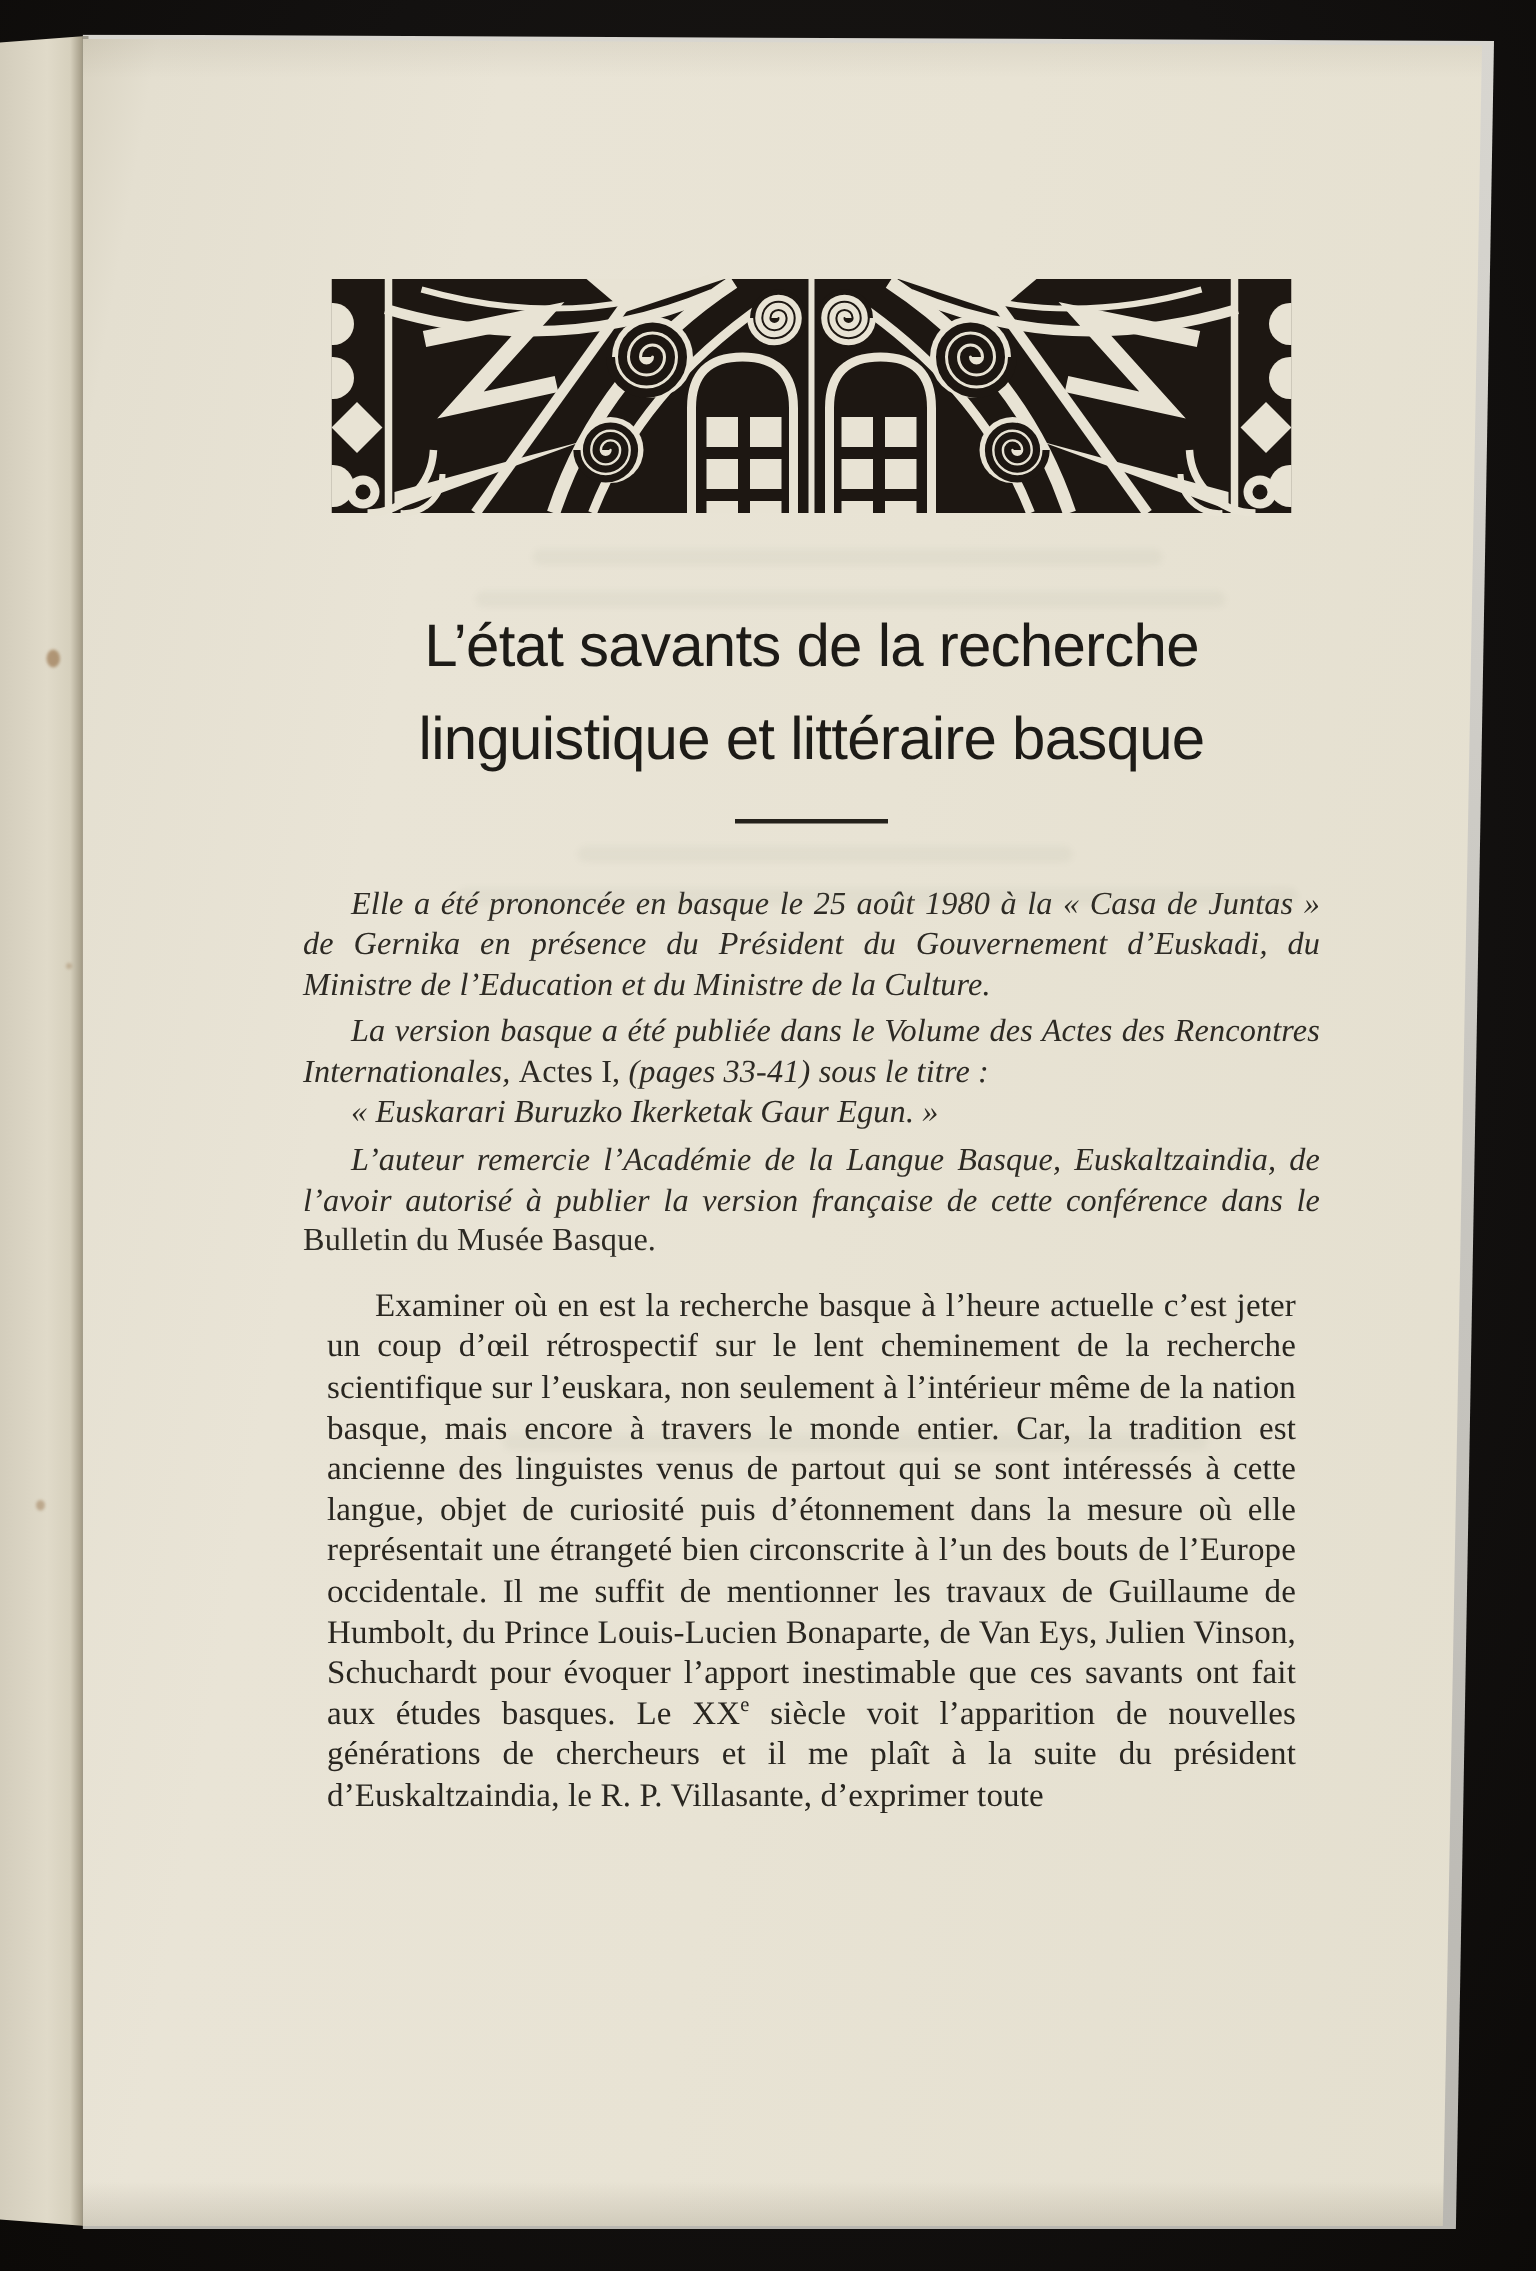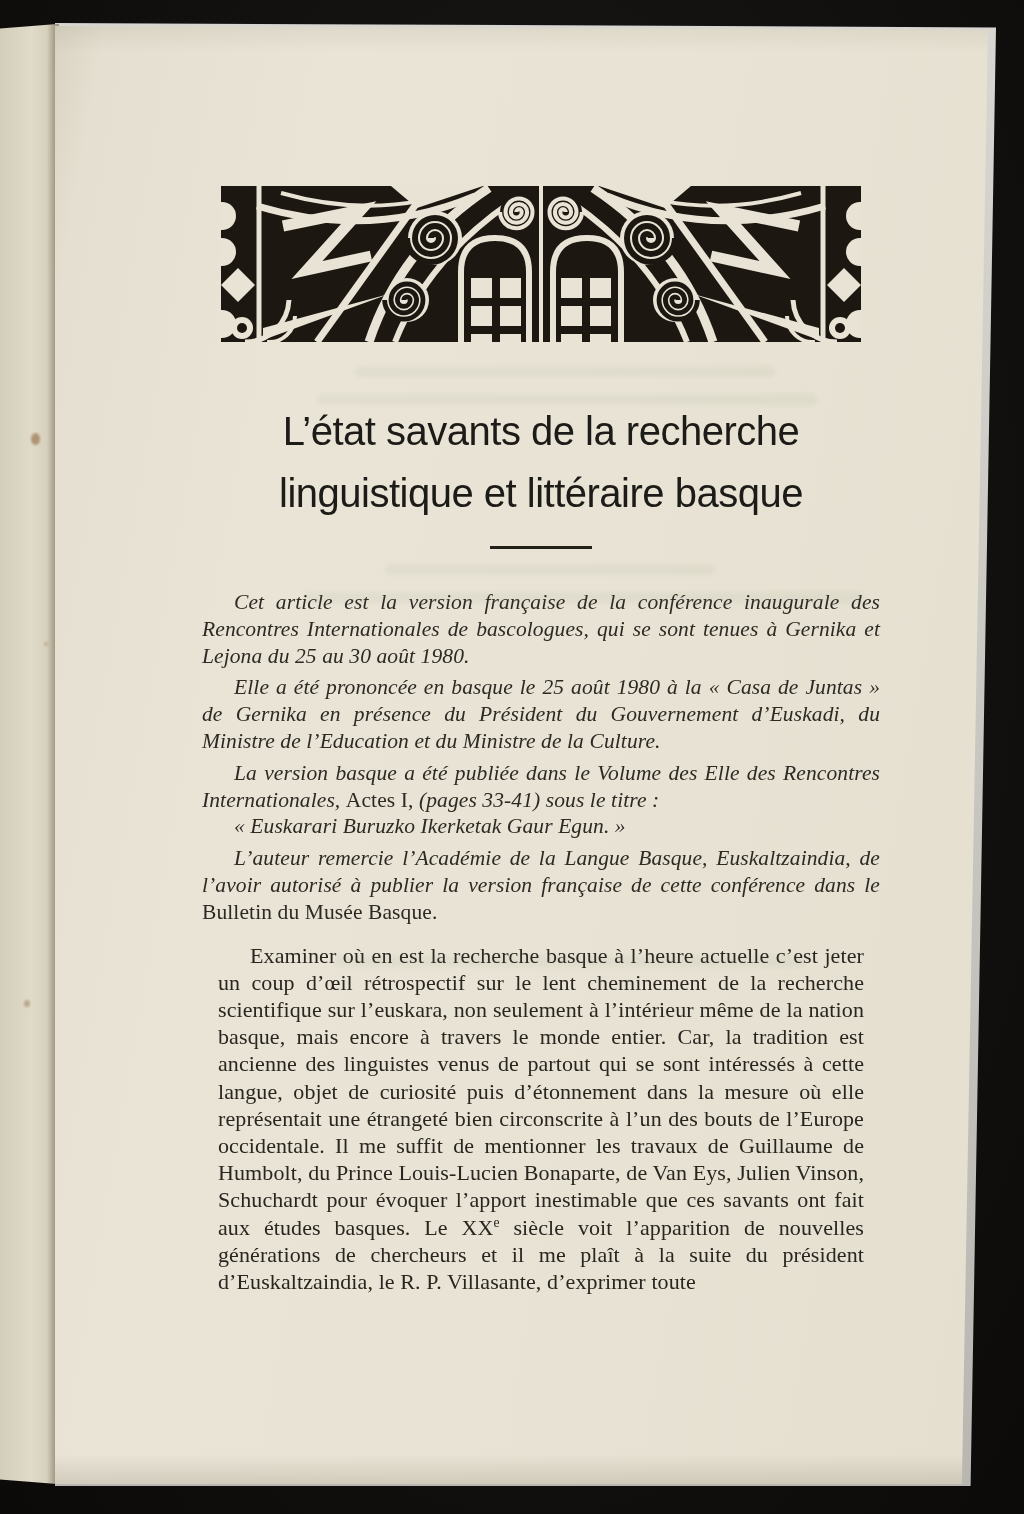--- a/index.html
+++ b/index.html
@@ -130,23 +130,22 @@
       </div>
 
       <h1 class="page-title">
         <div>L’état savants de la recherche</div>
         <div>linguistique et littéraire basque</div>
       </h1>
 
       <div class="title-divider"></div>
 
       <div class="preface">
-        <p><span>Cet article est la version française de la conférence inaugurale des Rencontres Internationales de bascologues, qui se sont tenues à Gernika et Lejona du 25 au 30 août 1980.</span></p>
         <p><span>Elle a été prononcée en basque le 25 août 1980 à la « Casa de Juntas » de Gernika en présence du Président du Gouvernement d’Euskadi, du Ministre de l’Education et du Ministre de la Culture.</span></p>
-        <p><span>La version basque a été publiée dans le Volume des Elle des Rencontres Internationales, </span><span class="rm">Actes I,</span><span> (pages 33-41) sous le titre :</span></p>
+        <p><span>La version basque a été publiée dans le Volume des Actes des Rencontres Internationales, </span><span class="rm">Actes I,</span><span> (pages 33-41) sous le titre :</span></p>
         <p class="quote-line"><span>« Euskarari Buruzko Ikerketak Gaur Egun. »</span></p>
         <p><span>L’auteur remercie l’Académie de la Langue Basque, Euskaltzaindia, de l’avoir autorisé à publier la version française de cette conférence dans le </span><span class="rm">Bulletin du Musée Basque.</span></p>
       </div>
 
       <div class="article-body">
         <p><span>Examiner où en est la recherche basque à l’heure actuelle c’est jeter un coup d’œil rétrospectif sur le lent cheminement de la recherche scientifique sur l’euskara, non seulement à l’intérieur même de la nation basque, mais encore à travers le monde entier. Car, la tradition est ancienne des linguistes venus de partout qui se sont intéressés à cette langue, objet de curiosité puis d’étonnement dans la mesure où elle représentait une étrangeté bien circonscrite à l’un des bouts de l’Europe occidentale. Il me suffit de mentionner les travaux de Guillaume de Humbolt, du Prince Louis-Lucien Bonaparte, de Van Eys, Julien Vinson, Schuchardt pour évoquer l’apport inestimable que ces savants ont fait aux études basques. Le XX</span><sup>e</sup><span> siècle voit l’apparition de nouvelles générations de chercheurs et il me plaît à la suite du président d’Euskaltzaindia, le R. P. Villasante, d’exprimer toute</span></p>
       </div>
 
     </div>
   </div>

